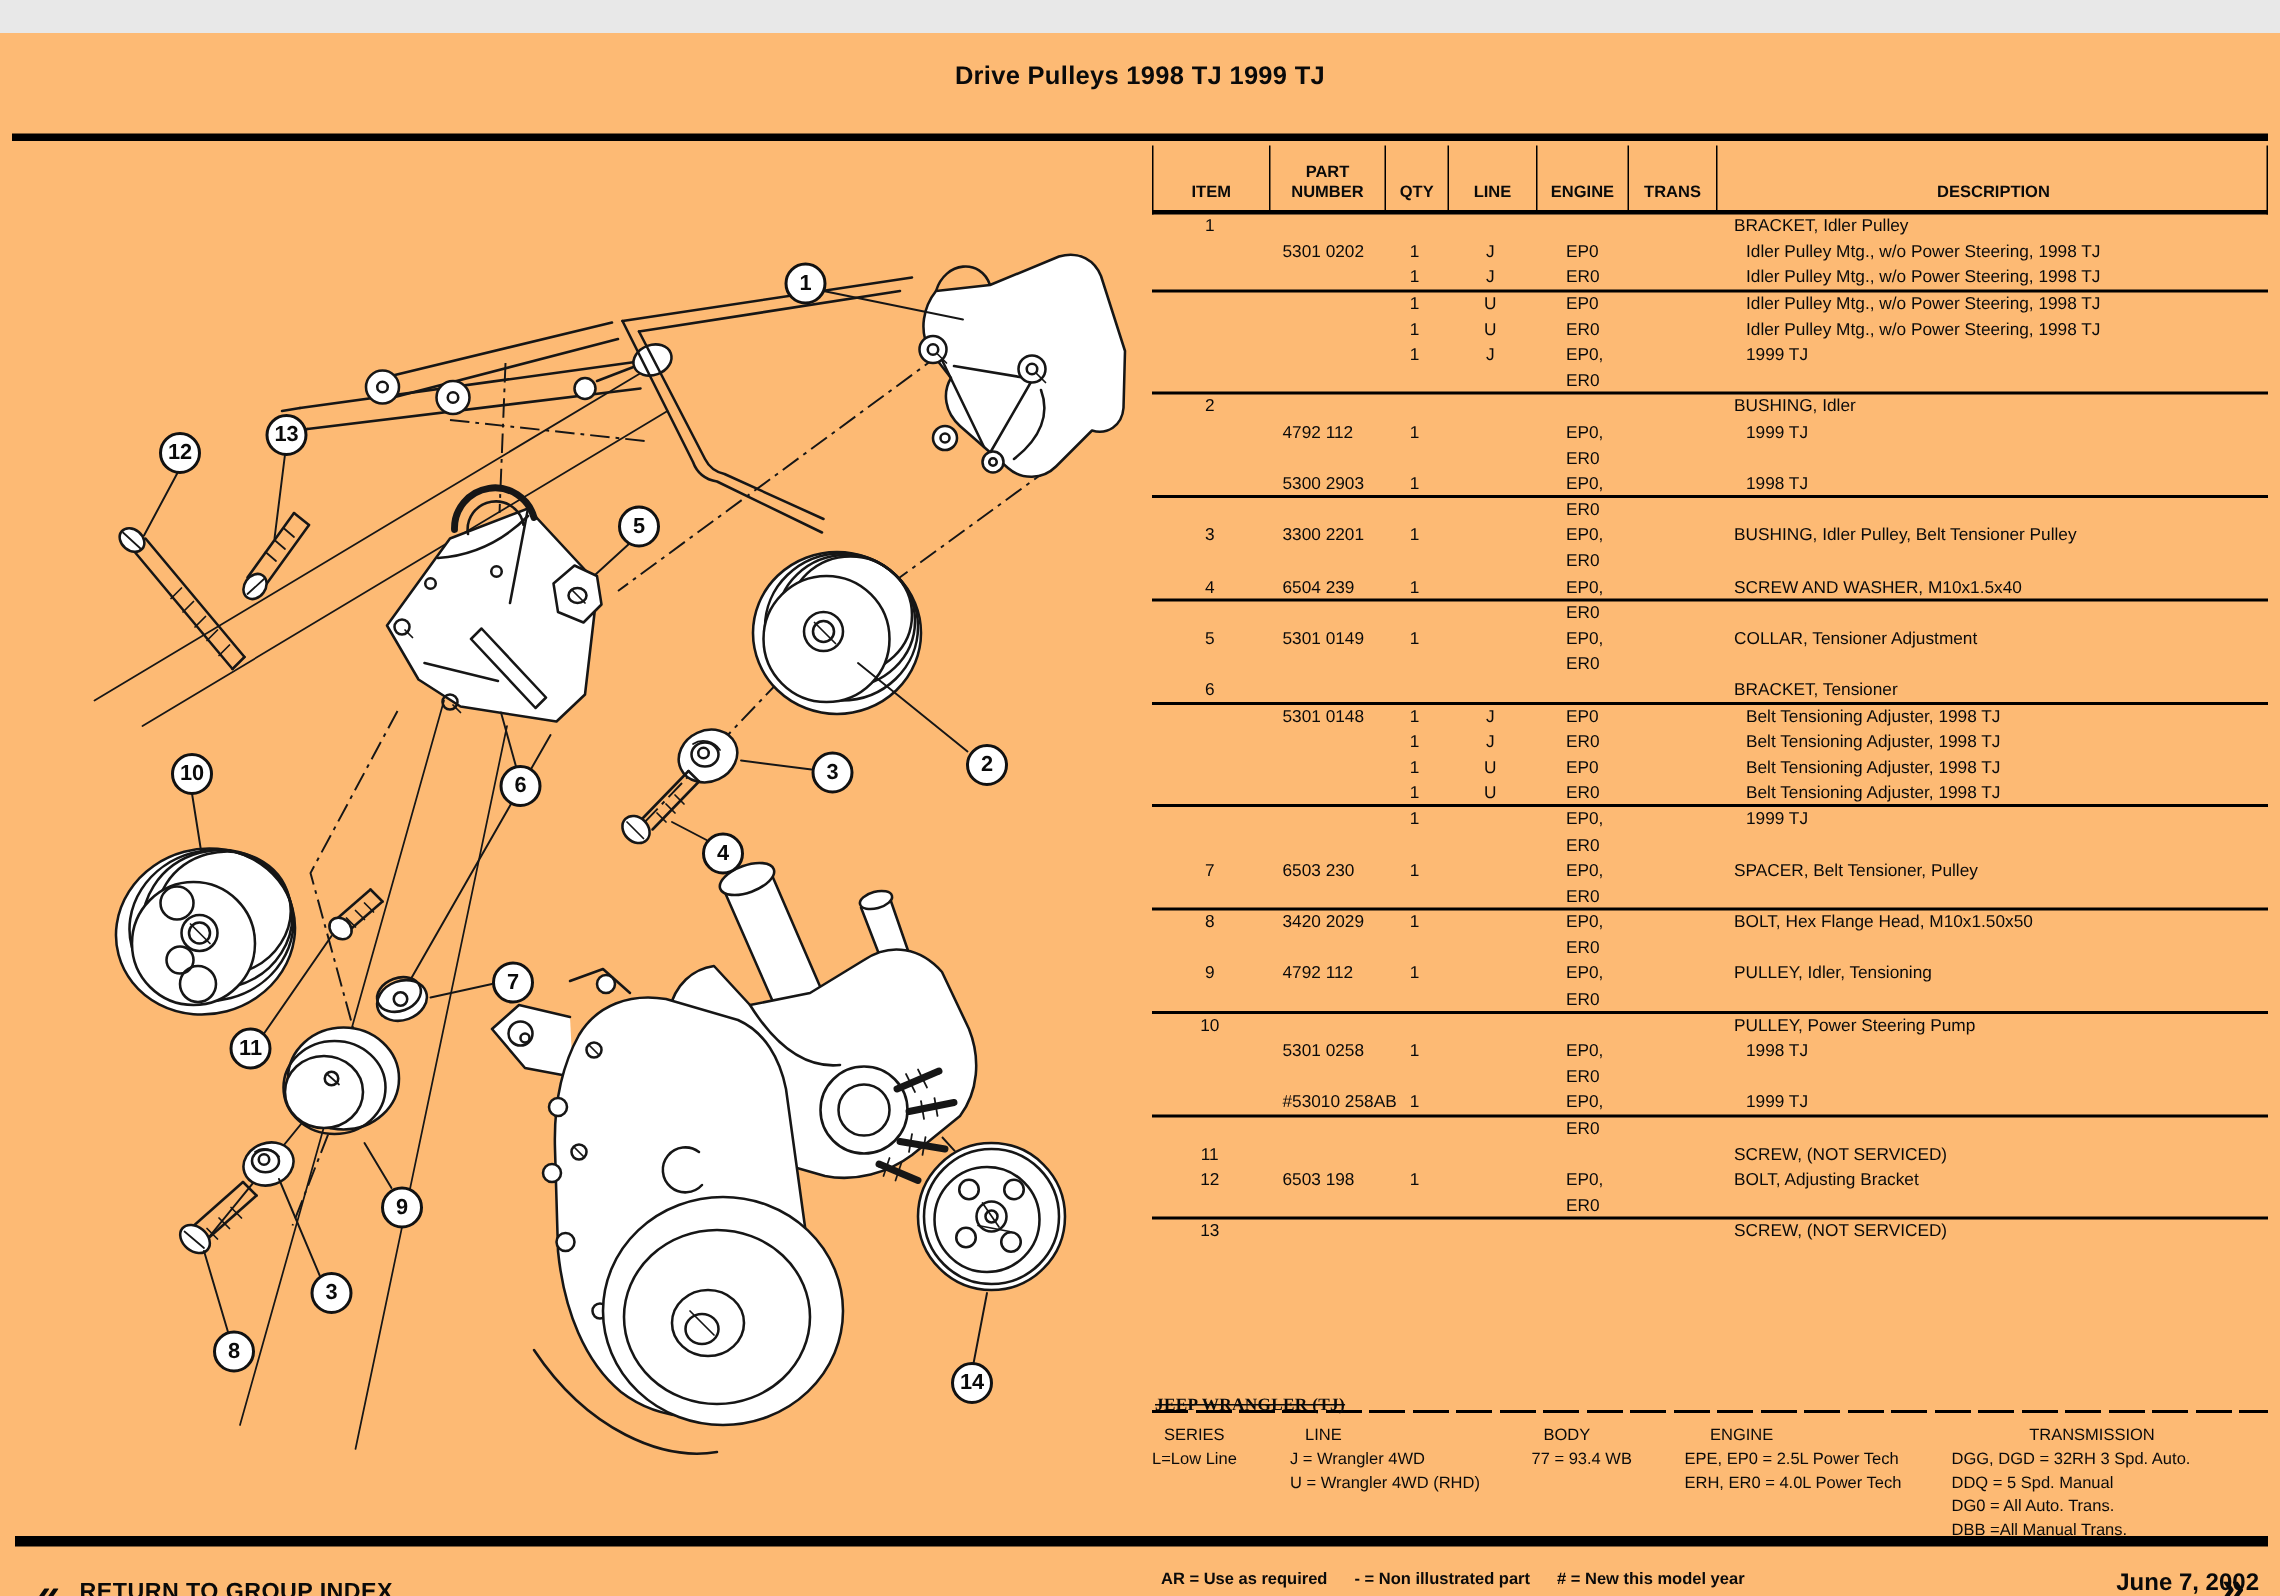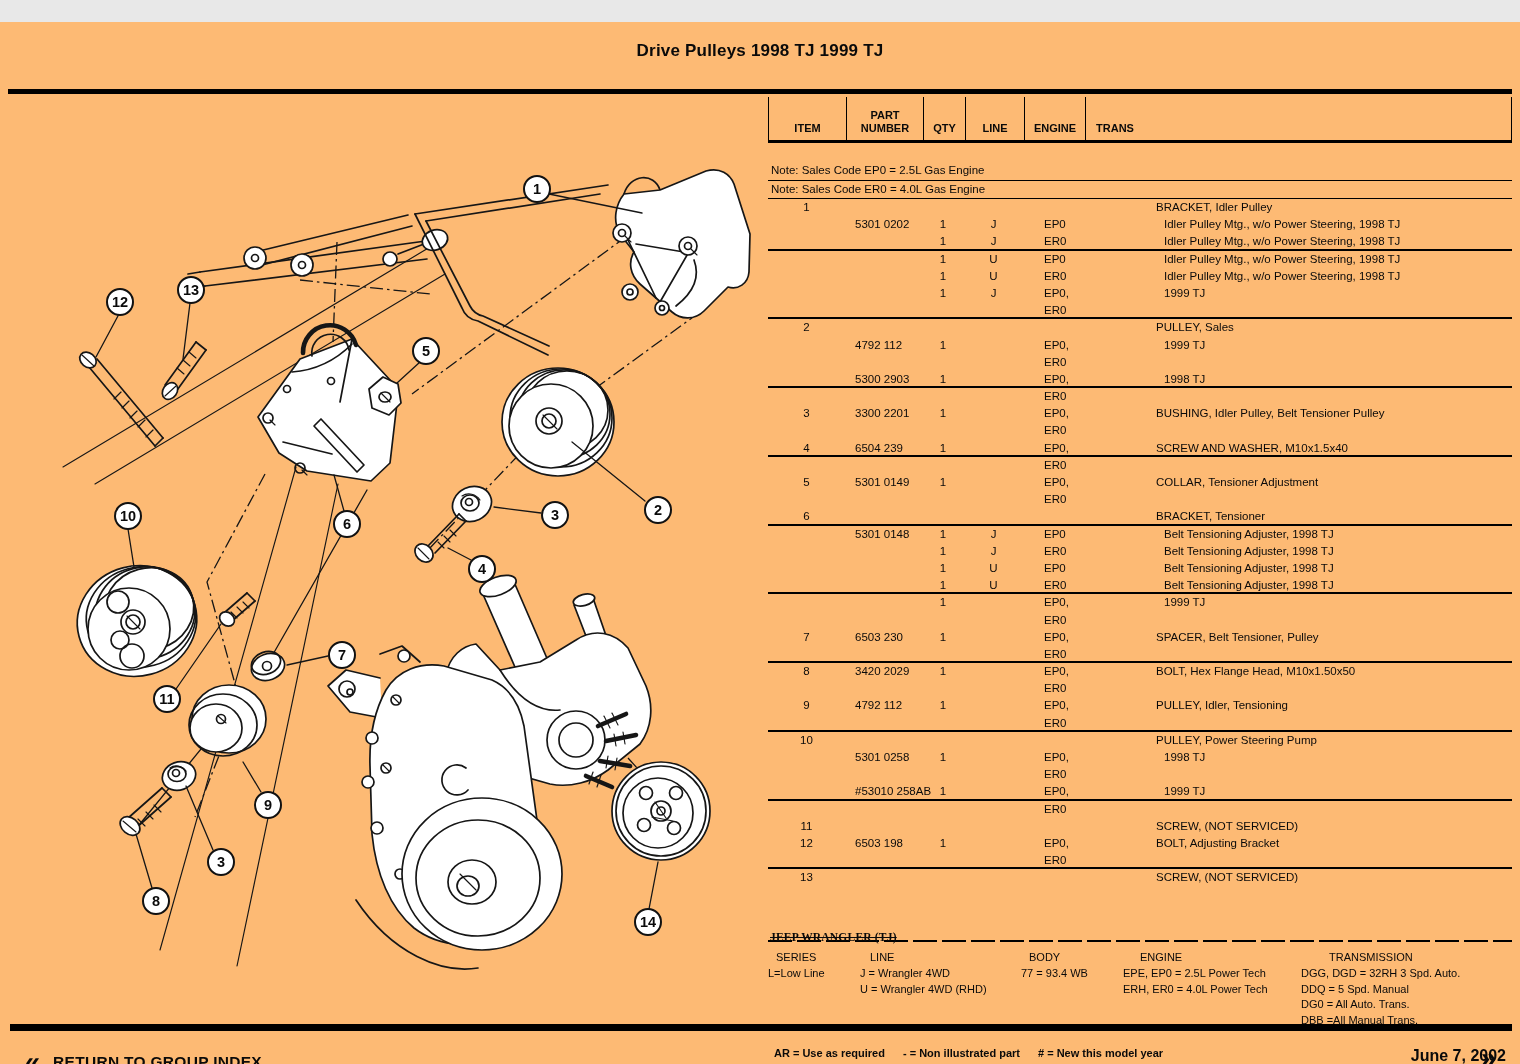--- a/index.html
+++ b/index.html
@@ -38,21 +38,21 @@
   .legend-rule{position:absolute;left:0;top:12px;width:744px;height:2px;
                background:repeating-linear-gradient(90deg,#000 0 24px,transparent 24px 29px);}
   .legend-heading{position:absolute;left:2px;top:3px;font-size:11.5px;font-weight:bold;
                   text-decoration:line-through;letter-spacing:.2px;background:transparent;font-family:Liberation Serif, serif;}
   .lcol{position:absolute;top:22px;font-size:11px;line-height:15.8px;white-space:nowrap;}
   .lhead{margin-bottom:0;}
   .lcol-0{left:0;}   .lcol-0 .lhead{margin-left:8px;}
   .lcol-1{left:92px;}.lcol-1 .lhead{margin-left:10px;}
   .lcol-2{left:253px;}.lcol-2 .lhead{margin-left:8px;}
   .lcol-3{left:355px;}.lcol-3 .lhead{margin-left:17px;}
-  .lcol-4{left:533px;}.lcol-4 .lhead{margin-left:28px;}
+  .lcol-4{left:533px;}.lcol-4 .lhead{margin-left:28px;text-align:center;}
   
   .footer-bar{position:absolute;left:10px;top:1002px;width:1502px;height:7px;background:#000;}
   .footer-note{position:absolute;left:774px;top:1025px;font-size:11px;font-weight:bold;
                display:flex;gap:18px;white-space:nowrap;}
   .footer-date{position:absolute;right:14px;top:1025px;font-size:16px;font-weight:bold;}
   .return-link{position:absolute;left:25px;top:1026px;display:flex;align-items:center;gap:13px;cursor:pointer;}
   .chev{font-size:27px;font-weight:bold;line-height:28px;}
   .return-label{font-size:15.5px;font-weight:bold;letter-spacing:.3px;}
   .next-link{position:absolute;left:1481px;top:1020px;font-size:28px;font-weight:bold;cursor:pointer;}
   
@@ -312,24 +312,21 @@
   </div>
 
   <div class="ptable">
     <div class="thead">
       <div class="hc">ITEM</div>
       <div class="hc">PART NUMBER</div>
       <div class="hc">QTY</div>
       <div class="hc">LINE</div>
       <div class="hc">ENGINE</div>
       <div class="hc">TRANS</div>
-    </div>
-    <div class="notes">
-      <div class="note">Note: Sales Code EP0 = 2.5L Gas Engine</div>
-      <div class="note">Note: Sales Code ER0 = 4.0L Gas Engine</div>
+      <div class="hc">DESCRIPTION</div>
     </div>
     <div class="tbody">
         <div class="trow">
           <div class="c c-item">1</div>
           <div class="c c-part"></div>
           <div class="c c-qty"></div>
           <div class="c c-line"></div>
           <div class="c c-engine"></div>
           <div class="c c-trans"></div>
           <div class="c c-desc">BRACKET, Idler Pulley</div>
@@ -388,21 +385,21 @@
           <div class="c c-trans"></div>
           <div class="c c-desc"></div>
         </div>
         <div class="trow">
           <div class="c c-item">2</div>
           <div class="c c-part"></div>
           <div class="c c-qty"></div>
           <div class="c c-line"></div>
           <div class="c c-engine"></div>
           <div class="c c-trans"></div>
-          <div class="c c-desc">PULLEY, Sales</div>
+          <div class="c c-desc">BUSHING, Idler</div>
         </div>
         <div class="trow">
           <div class="c c-item"></div>
           <div class="c c-part">4792 112</div>
           <div class="c c-qty">1</div>
           <div class="c c-line"></div>
           <div class="c c-engine">EP0,</div>
           <div class="c c-trans"></div>
           <div class="c c-desc ind">1999 TJ</div>
         </div>

